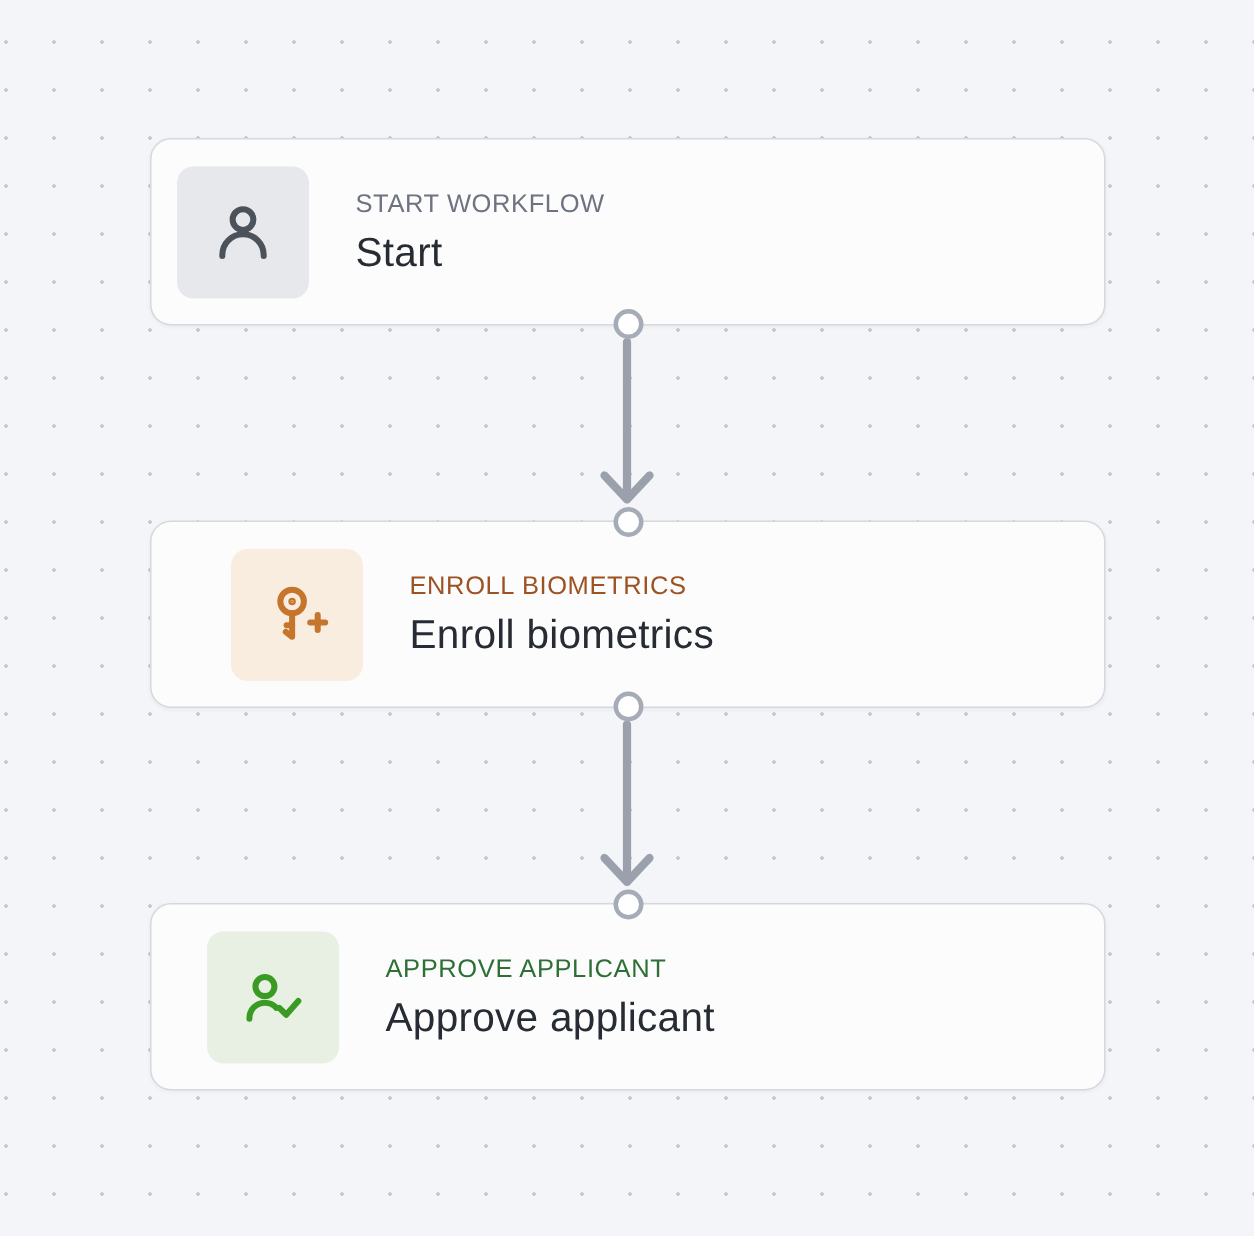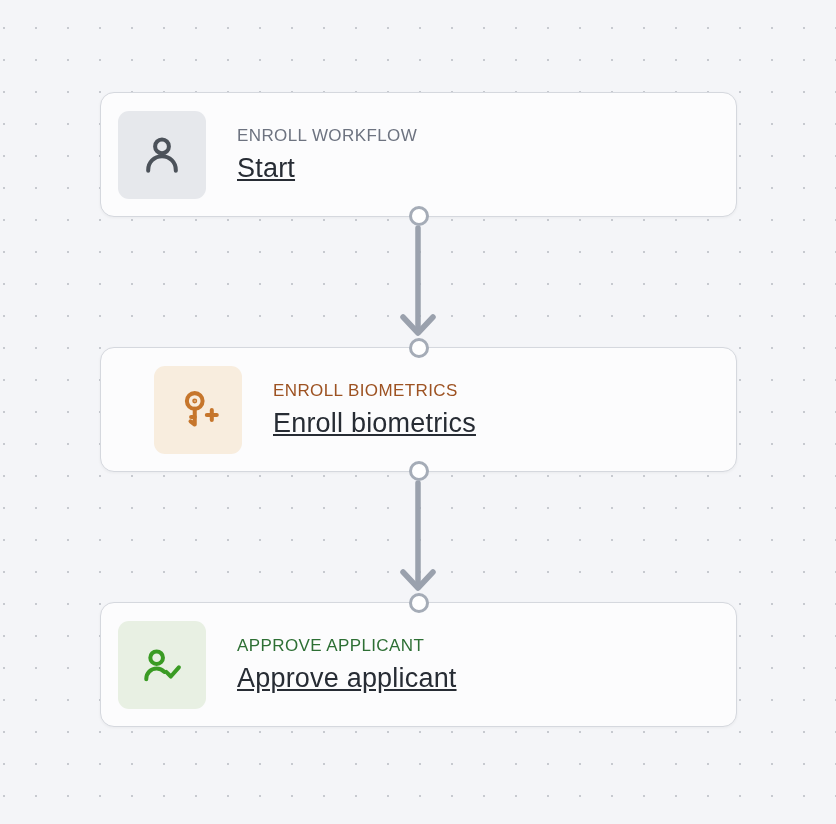--- a/index.html
+++ b/index.html
@@ -32,21 +32,21 @@
     background: #fcfcfd;
     border: 1.5px solid #d5d8de;
     border-radius: 14px;
     box-shadow: 0 1px 3px rgba(30, 35, 48, 0.05);
     display: flex;
     align-items: center;
     cursor: pointer;
   }
   .node-start   { top: 92px; }
   .node-enroll  { top: 347px; padding-left: 36px; }
-  .node-approve { top: 602px; }
+  .node-approve { top: 602px; padding-left: 20px; }
 
   .icon-tile {
     width: 88px;
     height: 88px;
     margin-left: 17px;
     border-radius: 11px;
     flex: 0 0 auto;
     display: flex;
     align-items: center;
     justify-content: center;
@@ -64,21 +64,20 @@
     line-height: 19px;
     letter-spacing: 0.4px;
     font-weight: 400;
   }
   .node-title {
     font-size: 27px;
     line-height: 32px;
     letter-spacing: 0.2px;
     font-weight: 500;
     color: #272c34;
-    text-decoration: underline;
   }
 
   .port {
     position: absolute;
     left: 308px;            
     width: 20px;
     height: 20px;
     border-radius: 50%;
     background: #ffffff;
     border: 3.5px solid #a5acb7;
@@ -107,21 +106,21 @@
   </svg>
 
   <div class="node node-start">
     <div class="icon-tile" style="background-color: rgb(230, 232, 236);">
       <svg viewBox="0 0 24 24" stroke="currentColor" stroke-width="2.1" stroke-linecap="round" fill="none" style="color: rgb(76, 82, 90);">
         <circle cx="12" cy="7.5" r="3.6"></circle>
         <path d="M4.8 20.2v-0.4c0-4 3.2-7.2 7.2-7.2s7.2 3.2 7.2 7.2v0.4"></path>
       </svg>
     </div>
     <div class="texts">
-      <div class="node-label" style="color: rgb(109, 115, 128);">ENROLL WORKFLOW</div>
+      <div class="node-label" style="color: rgb(109, 115, 128);">START WORKFLOW</div>
       <div class="node-title">Start</div>
     </div>
     <div class="port port-bottom"></div>
   </div>
 
   <div class="node node-enroll">
     <div class="port port-top"></div>
     <div class="icon-tile" style="background-color: rgb(248, 237, 222);">
       <svg viewBox="0 0 24 24" stroke="currentColor" stroke-width="2.1" stroke-linecap="round" stroke-linejoin="round" fill="none" style="color: rgb(198, 118, 44);">
         <circle cx="10.3" cy="7.3" r="4.1"></circle>

